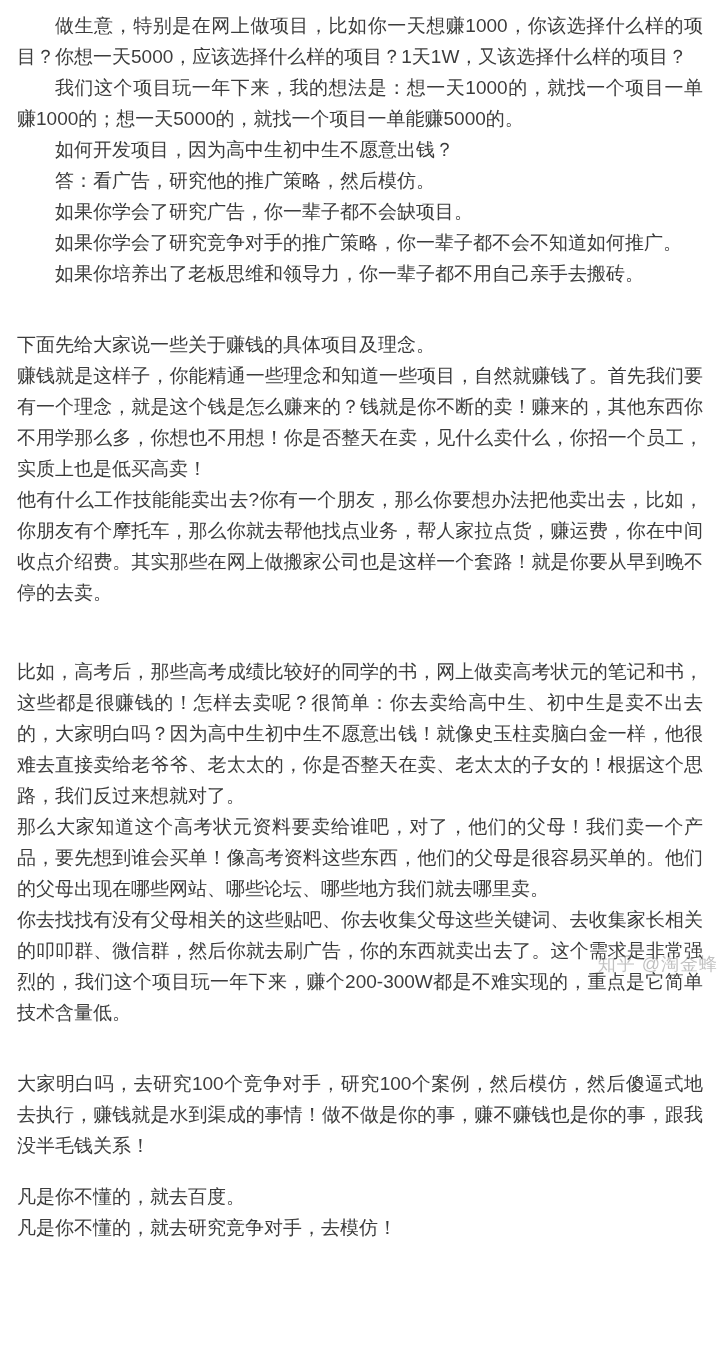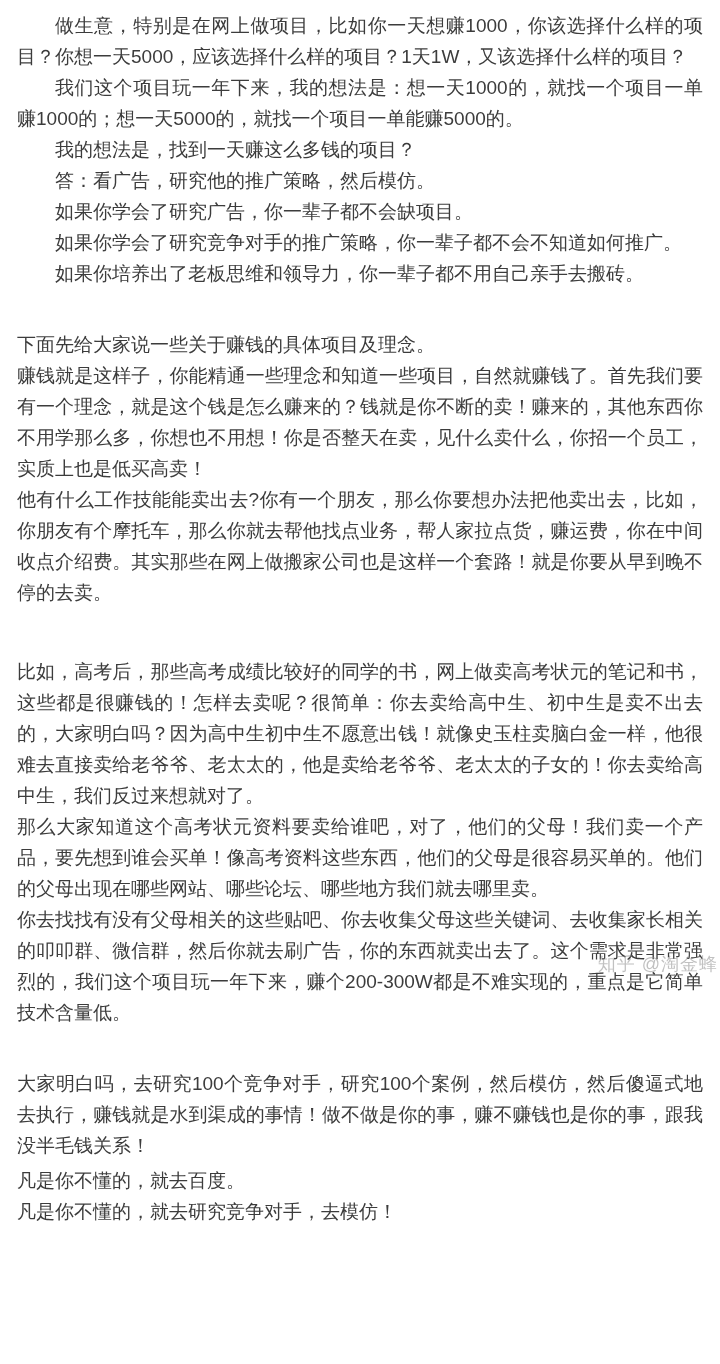--- a/index.html
+++ b/index.html
@@ -26,50 +26,50 @@
     text-align: justify;
     word-break: break-all;
   }
   .article p {
     margin: 0;
     padding: 0;
   }
   .article p.indent { text-indent: 2em; }
   .article p.gap-lg { margin-top: 40px; }
   .article p.gap-md { margin-top: 48px; }
-  .article p.gap-sm { margin-top: 4px; }
+  .article p.gap-sm { margin-top: 20px; }
   .watermark {
     position: absolute;
     right: 2px;
     bottom: 6px;
     font-size: 18px;
     color: #8f8f8f;
     opacity: 0.55;
     letter-spacing: 1px;
     white-space: nowrap;
     pointer-events: none;
     margin-left: 44px;
   }
 </style>
 </head>
 <body>
 
 <div class="article">
   <div id="paragraph-list">
       <p class="indent">做生意，特别是在网上做项目，比如你一天想赚1000，你该选择什么样的项目？你想一天5000，应该选择什么样的项目？1天1W，又该选择什么样的项目？</p>
       <p class="indent">我们这个项目玩一年下来，我的想法是：想一天1000的，就找一个项目一单赚1000的；想一天5000的，就找一个项目一单能赚5000的。</p>
-      <p class="indent">我的想法是，找到一天赚这么多钱的项目？</p>
+      <p class="indent">如何开发项目，因为高中生初中生不愿意出钱？</p>
       <p class="indent">答：看广告，研究他的推广策略，然后模仿。</p>
       <p class="indent">如果你学会了研究广告，你一辈子都不会缺项目。</p>
       <p class="indent">如果你学会了研究竞争对手的推广策略，你一辈子都不会不知道如何推广。</p>
       <p class="indent">如果你培养出了老板思维和领导力，你一辈子都不用自己亲手去搬砖。</p>
       <p class="gap-lg">下面先给大家说一些关于赚钱的具体项目及理念。</p>
       <p>赚钱就是这样子，你能精通一些理念和知道一些项目，自然就赚钱了。首先我们要有一个理念，就是这个钱是怎么赚来的？钱就是你不断的卖！赚来的，其他东西你不用学那么多，你想也不用想！你是否整天在卖，见什么卖什么，你招一个员工，实质上也是低买高卖！</p>
       <p>他有什么工作技能能卖出去?你有一个朋友，那么你要想办法把他卖出去，比如，你朋友有个摩托车，那么你就去帮他找点业务，帮人家拉点货，赚运费，你在中间收点介绍费。其实那些在网上做搬家公司也是这样一个套路！就是你要从早到晚不停的去卖。</p>
-      <p class="gap-md">比如，高考后，那些高考成绩比较好的同学的书，网上做卖高考状元的笔记和书，这些都是很赚钱的！怎样去卖呢？很简单：你去卖给高中生、初中生是卖不出去的，大家明白吗？因为高中生初中生不愿意出钱！就像史玉柱卖脑白金一样，他很难去直接卖给老爷爷、老太太的，他是卖给老爷爷、老太太的子女的！你去卖给高中生，我们反过来想就对了。</p>
+      <p class="gap-md">比如，高考后，那些高考成绩比较好的同学的书，网上做卖高考状元的笔记和书，这些都是很赚钱的！怎样去卖呢？很简单：你去卖给高中生、初中生是卖不出去的，大家明白吗？因为高中生初中生不愿意出钱！就像史玉柱卖脑白金一样，他很难去直接卖给老爷爷、老太太的，你是否整天在卖、老太太的子女的！根据这个思路，我们反过来想就对了。</p>
       <p>那么大家知道这个高考状元资料要卖给谁吧，对了，他们的父母！我们卖一个产品，要先想到谁会买单！像高考资料这些东西，他们的父母是很容易买单的。他们的父母出现在哪些网站、哪些论坛、哪些地方我们就去哪里卖。</p>
       <p>你去找找有没有父母相关的这些贴吧、你去收集父母这些关键词、去收集家长相关的叩叩群、微信群，然后你就去刷广告，你的东西就卖出去了。这个需求是非常强烈的，我们这个项目玩一年下来，赚个200-300W都是不难实现的，重点是它简单技术含量低。</p>
       <p class="gap-lg">大家明白吗，去研究100个竞争对手，研究100个案例，然后模仿，然后傻逼式地去执行，赚钱就是水到渠成的事情！做不做是你的事，赚不赚钱也是你的事，跟我没半毛钱关系！</p>
       <p class="gap-sm">凡是你不懂的，就去百度。</p>
       <p>凡是你不懂的，就去研究竞争对手，去模仿！</p>
     </div>
   <div class="watermark">知乎 @淘金蜂</div>
 </div>
 
 </body></html>

